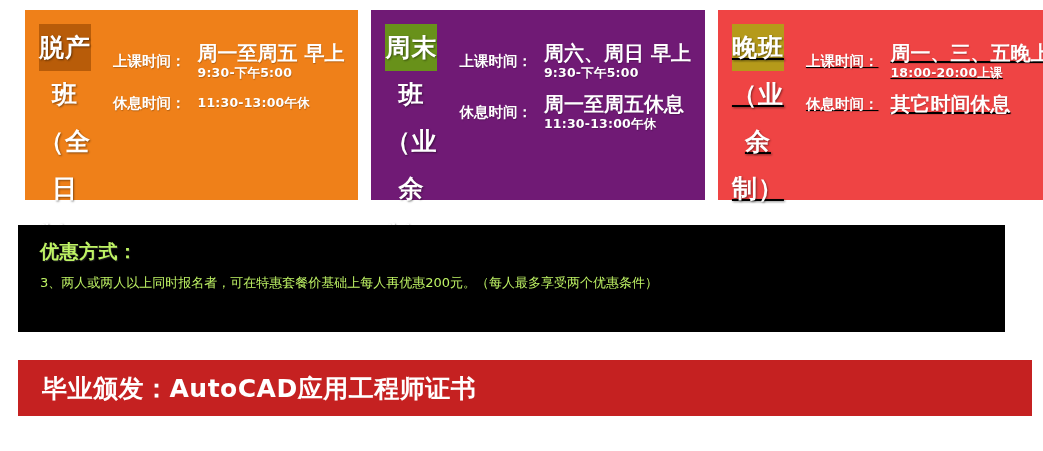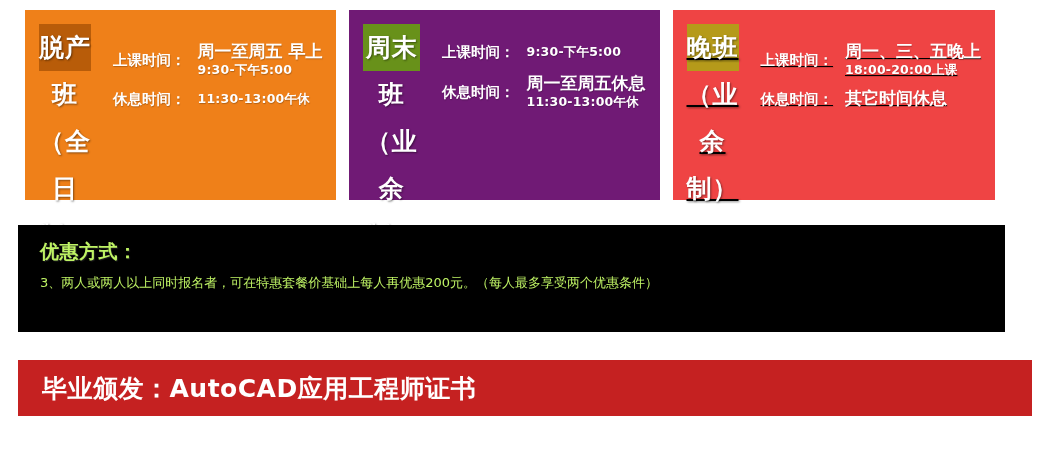--- a/index.html
+++ b/index.html
@@ -78,21 +78,21 @@
     text-shadow: 0.5px 0.5px 1px rgba(0,0,0,0.25);
     font-family: "DejaVu Sans", "Liberation Sans", sans-serif;
   }
   .info-value {
     margin-left: 12px;
     font-weight: bold;
     text-shadow: 0.5px 0.5px 1px rgba(0,0,0,0.25);
     font-family: "DejaVu Sans", "Liberation Sans", sans-serif;
   }
   .value-main {
-    font-size: 17px;
+    font-size: 20px;
     line-height: 1.15;
     white-space: nowrap;
   }
   .value-sub {
     font-size: 12.5px;
     line-height: 1.25;
     white-space: nowrap;
     letter-spacing: 0.2px;
   }
 
@@ -171,20 +171,21 @@
         </div>
       </div>
     </div>
 
     <div class="class-card card-green">
       <div class="card-header hdr-green">周末班（业余制）</div>
       <div class="card-body">
         <div class="info-row">
           <div class="info-label">上课时间：</div>
           <div class="info-value">
+            <div class="value-main">周六、周日 早上</div>
             <div class="value-sub">9:30-下午5:00</div>
           </div>
         </div>
         <div class="info-row">
           <div class="info-label">休息时间：</div>
           <div class="info-value">
             <div class="value-main">周一至周五休息</div>
             <div class="value-sub">11:30-13:00午休</div>
           </div>
         </div>

